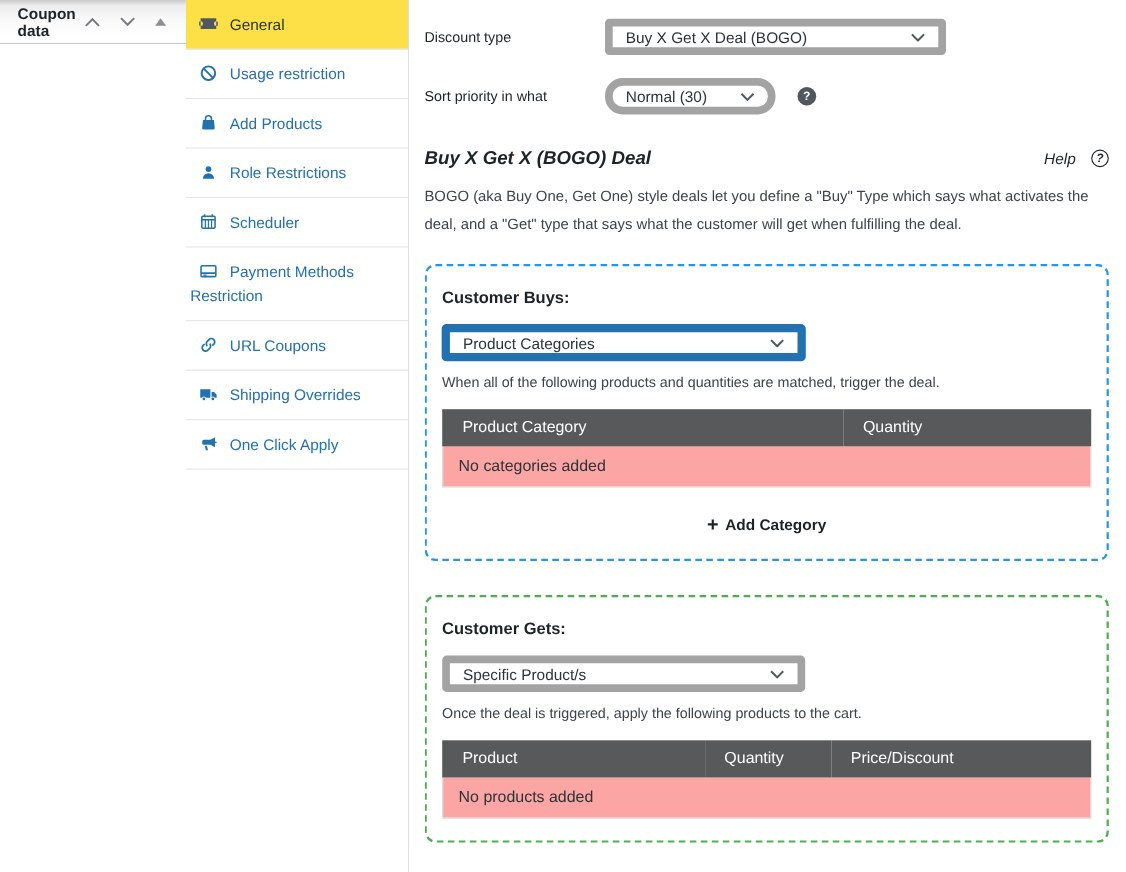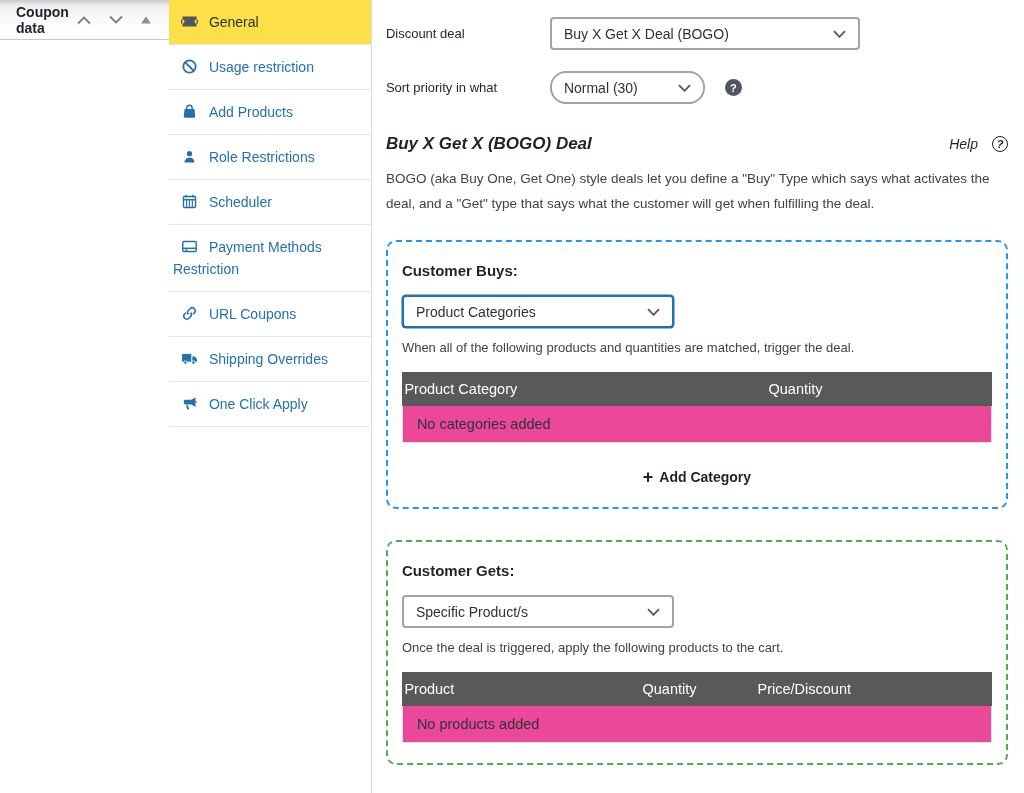--- a/index.html
+++ b/index.html
@@ -34,24 +34,24 @@
 
   
   .panel{flex:1;min-width:0;box-sizing:border-box;padding:0 16px 0 14px;background:#fff;}
 
   .form-row{display:flex;align-items:center;}
   .form-row.first{margin-top:17px;}
   .form-row.second{margin-top:21px;}
   .form-label{flex:0 0 164px;width:164px;font-size:13px;color:#1d2327;}
 
   .select{display:inline-flex;align-items:center;justify-content:space-between;
-    box-sizing:border-box;height:33px;border:2px solid #a3a3a3;border-radius:4px;
+    box-sizing:border-box;height:33px;border:7px solid #a3a3a3;border-radius:4px;
     background:#fff;padding:0 12px;font-size:14px;color:#2c3338;cursor:pointer;white-space:nowrap;}
   .select .chev{margin-left:12px;display:flex;}
-  .w310{width:310px;} .w155{width:155px;border-radius:16px;} .w330{width:272px;}
+  .w310{width:310px;} .w155{width:155px;border-radius:16px;} .w330{width:330px;}
   .select.focused{border-color:#2271b1;box-shadow:0 0 0 0.5px #2271b1;}
 
   .help-dot{width:17px;height:17px;border-radius:50%;background:#50575e;color:#fff;
     font-size:11px;font-weight:700;display:inline-flex;align-items:center;justify-content:center;
     margin-left:20px;cursor:pointer;}
 
   .bogo-head{display:flex;justify-content:space-between;align-items:center;margin-top:30px;font-style:italic;}
   .bogo-title{font-size:17px;font-weight:700;margin:0;}
   .help-link{display:inline-flex;align-items:center;gap:14px;font-size:14px;color:#1d2327;
     text-decoration:none;cursor:pointer;}
@@ -62,22 +62,22 @@
 
   .deal-box{border:2px dashed;border-radius:10px;margin-top:24px;padding:12px 14px 20px;}
   .deal-box.buys{border-color:#2196f3;}
   .deal-box.gets{border-color:#4caf50;margin-top:31px;}
   .box-title{font-size:15px;font-weight:700;margin:8px 0 0;color:#1d2327;}
   .deal-box .select{margin-top:16px;}
   .helper{font-size:13px;color:#3c434a;margin:12px 0 0;}
 
   .deal-table{width:100%;border-collapse:collapse;margin-top:17px;table-layout:fixed;}
   .deal-table th{background:#58595b;color:#fff;font-weight:400;text-align:left;
-    padding:9px 2px;font-size:14.5px;}
-  .deal-table td{background:#ec4899;border:1px solid #e1e1e1;border-top:none;
+    padding:9px 18px;font-size:14.5px;}
+  .deal-table td{background:#fca5a5;border:1px solid #e1e1e1;border-top:none;
     padding:10px 14px;color:#2c3338;font-size:14.5px;}
 
   .add-row{text-align:center;padding-top:24px;}
   .add-btn{background:none;border:none;font-family:inherit;font-size:14px;font-weight:700;
     color:#1d2327;cursor:pointer;display:inline-flex;align-items:center;gap:6px;}
   .add-btn .plus{font-size:18px;font-weight:700;line-height:1;}
 
   svg{display:block;}
 </style>
 </head>
@@ -190,21 +190,21 @@
               <path d="M7.3 14.5l1.4 5.8h2.7l-1.4-5.8z" fill="#2271b1"></path>
               <circle cx="21.5" cy="10" r="1.1" fill="#2271b1"></circle>
             </svg>
         </span><span>One Click Apply</span>
       </li>
     </ul>
 
     <div class="panel">
 
       <div class="form-row first">
-        <label class="form-label">Discount deal</label>
+        <label class="form-label">Discount type</label>
         <div class="select w310">
           <span>Buy X Get X Deal (BOGO)</span>
           <span class="chev">
             <svg width="13" height="8" viewBox="0 0 13 8">
                 <path d="M1 1.2 6.5 6.8 12 1.2" fill="none" stroke="#50575e" stroke-width="1.8"></path>
               </svg>
           </span>
         </div>
       </div>
 

